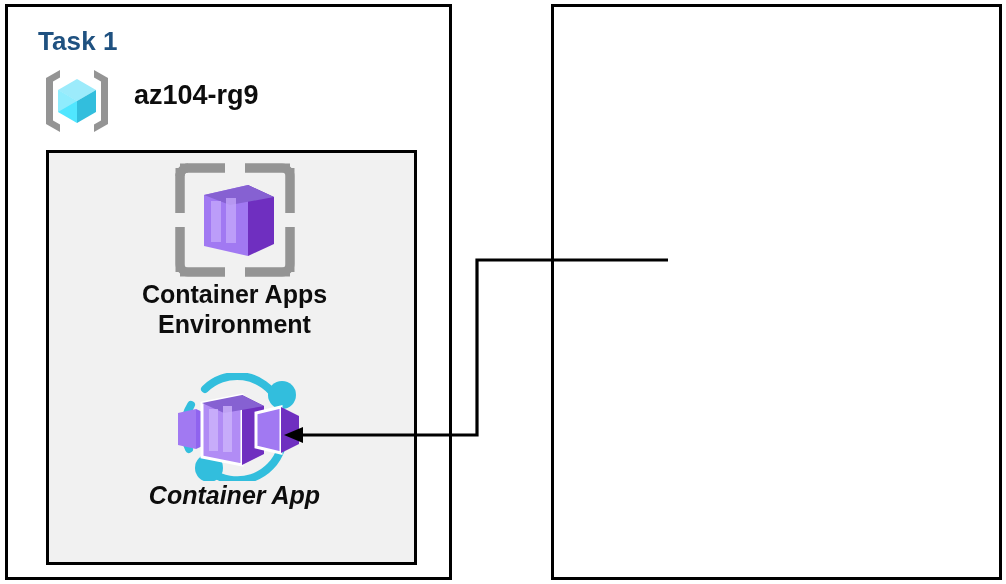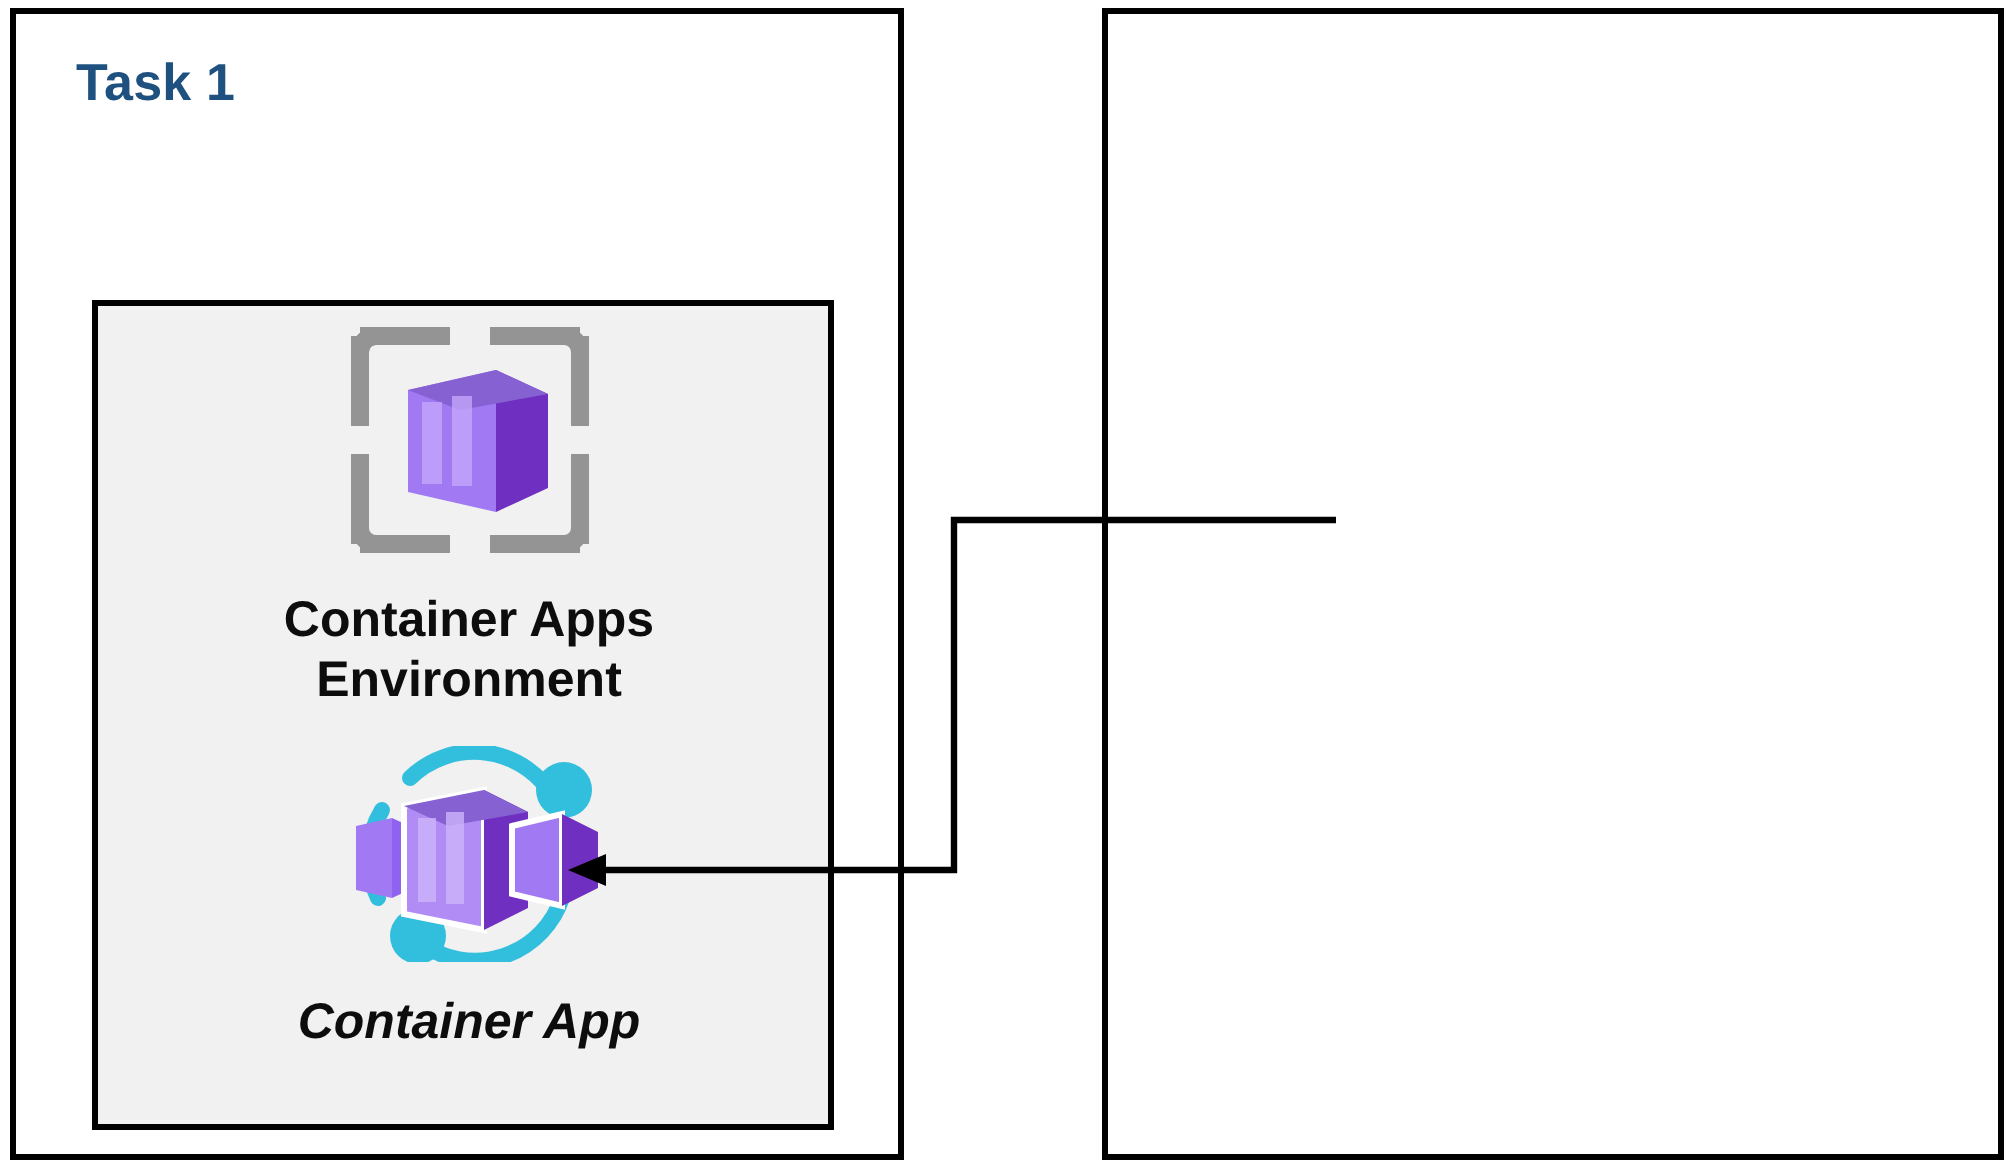--- a/index.html
+++ b/index.html
@@ -29,37 +29,53 @@
   #rg-header{position:absolute;left:33px;top:60px;width:300px;height:70px;}
   #rg-icon{position:absolute;left:0px;top:0px;width:72px;height:68px;}
   #rg-label{
     position:absolute;left:93px;top:13px;font-size:27px;font-weight:bold;color:#0d0d0d;
     white-space:nowrap;
   }
 
   
   .item{position:absolute;text-align:center;}
   .item-label{
-    font-size:25px;font-weight:bold;color:#0d0d0d;line-height:1.18;white-space:pre-line;margin-top:16px;
+    font-size:25px;font-weight:bold;color:#0d0d0d;line-height:1.18;white-space:pre-line;
   }
   #cae-item{left:48px;top:7px;width:275px;}
   #cae-icon-wrap{width:100%;height:120px;display:flex;align-items:center;justify-content:center;}
   #capp-item{left:48px;top:220px;width:275px;font-style:italic;}
   #capp-icon-wrap{width:100%;height:108px;display:flex;align-items:center;justify-content:center;}
 
   
   #connector{position:absolute;left:0;top:0;width:1006px;height:584px;pointer-events:none;}
 </style>
 </head>
 <body>
 
 <div id="canvas">
 
   <div id="task1-panel" class="task-panel">
 
+    <div id="rg-header">
+      <div id="rg-icon">
+        <svg viewBox="0 0 72 68" width="72" height="68">
+
+          <path d="M19 3 L5 11 L5 57 L19 65 L19 57.5 L12 53.5 L12 14.5 L19 10.5 Z" fill="#949494"></path>
+
+          <path d="M53 3 L67 11 L67 57 L53 65 L53 57.5 L60 53.5 L60 14.5 L53 10.5 Z" fill="#949494"></path>
+
+          <path d="M36 12 L55 23 L36 34 L17 23 Z" fill="#9cebfb"></path>
+          <path d="M17 23 L36 34 L36 56 L17 45 Z" fill="#50e6ff"></path>
+          <path d="M55 23 L36 34 L36 56 L55 45 Z" fill="#32bedd"></path>
+          <path d="M36 34 L17 23 L17 45 Z" fill="#c3f1fb" opacity=".55"></path>
+        </svg>
+      </div>
+      <div id="rg-label">az104-rg9</div>
+    </div>
 
     <div id="rg-group" class="group-box">
 
       <div id="cae-item" class="item">
         <div id="cae-icon-wrap">
           <svg viewBox="0 0 124 118" width="124" height="118">
             <g fill="none" stroke="#949494" stroke-width="9">
               <path d="M52 7 H15 a8 8 0 0 0 -8 8 V52"></path>
               <path d="M7 52 V52"></path>
               <path d="M7 15 a8 8 0 0 1 8 -8"></path>

